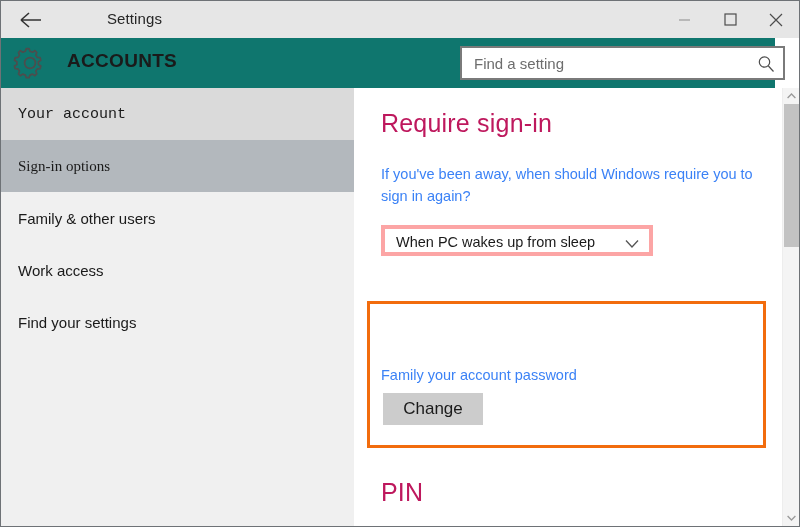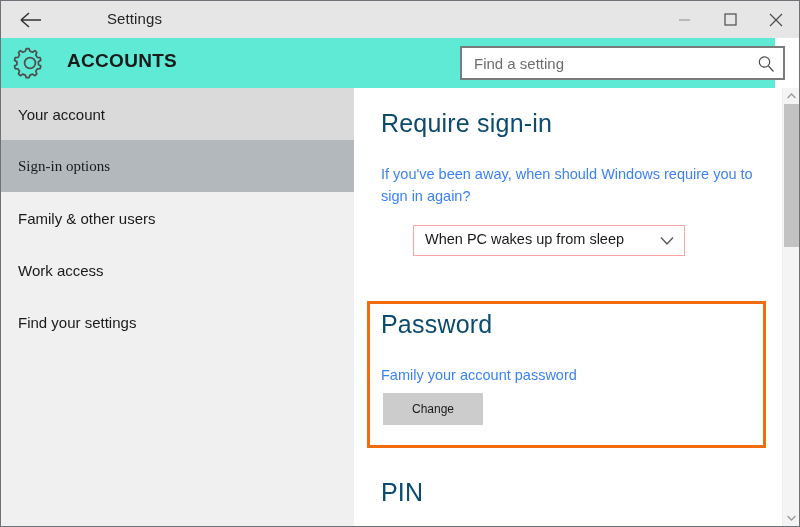--- a/index.html
+++ b/index.html
@@ -64,21 +64,21 @@
     justify-content: center;
   }
   .win-btn svg { display: block; }
 
   
   .headerband {
     position: absolute;
     left: 0; top: 37px;
     width: 774px;
     height: 50px;
-    background: #5eead4;
+    background: #0f766e;
   }
   .gear-icon {
     position: absolute;
     left: 12px; top: 8px;
     width: 34px; height: 34px;
   }
   .gear-icon svg { display: block; }
   .page-title {
     position: absolute;
     left: 66px; top: 12px;
@@ -121,58 +121,57 @@
   .side-item {
     position: relative;
     height: 52px;
     display: flex;
     align-items: center;
     padding-left: 17px;
     box-sizing: border-box;
     font-size: 15px;
     color: #1a1a1a;
   }
-  .side-item.hovered { background: #dadada; }
+  .side-item.hovered { background: #dadada; font-family: Liberation Mono, monospace; }
   .side-item.selected { background: #b3b8bd; font-family: Liberation Serif, serif; }
 
   
   .content {
     position: absolute;
     left: 353px; top: 87px;
     width: 445px;
     height: 438px;
     background: #ffffff;
     overflow: hidden;
   }
   .section-heading {
     position: absolute;
     font-size: 25px;
-    color: #0c4a6e;
+    color: #be185d;
     font-weight: normal;
     letter-spacing: 0.2px;
   }
   .body-text {
     position: absolute;
     font-size: 14.5px;
     color: #3b82f6;
     line-height: 1.55;
   }
 
   #require-heading { left: 27px; top: 21px; }
   #require-desc { left: 27px; top: 75px; width: 380px; }
 
   .dropdown {
     position: absolute;
     left: 27px; top: 137px;
     width: 272px;
     height: 31px;
     box-sizing: border-box;
-    border: 1px solid #fca5a5;
-    background: #ffffff;
-    margin-left: 32px;
+    border: 4px solid #fca5a5;
+    background: #ffffff;
   }
   .dropdown-value {
     position: absolute;
     left: 11px; top: 5px;
     font-size: 14.5px;
     color: #1a1a1a;
   }
   .dropdown-chevron {
     position: absolute;
     right: 10px; top: 10px;
@@ -193,21 +192,21 @@
   #password-heading { left: 27px; top: 222px; }
   #password-desc { left: 27px; top: 276px; }
   .change-btn {
     position: absolute;
     left: 29px; top: 305px;
     width: 100px;
     height: 32px;
     background: #cccccc;
     border: none;
     font-family: "Liberation Sans", sans-serif;
-    font-size: 12px;
+    font-size: 17px;
     color: #1a1a1a;
     padding: 0;
     cursor: pointer;
   }
   #pin-heading { left: 27px; top: 390px; }
 
   
   .scrollbar {
     position: absolute;
     right: 0; top: 0;
@@ -327,21 +326,20 @@
       <span class="dropdown-value">When PC wakes up from sleep</span>
       <span class="dropdown-chevron">
         <svg width="14" height="10" viewBox="0 0 14 10">
           <path d="M1 1.5 L7 8 L13 1.5" fill="none" stroke="#555" stroke-width="1.3"></path>
         </svg>
       </span>
     </div>
 
     <div class="annot-box"></div>
 
-    <div class="section-heading" id="password-heading">Password</div>
 
     <div class="body-text" id="password-desc">Family your account password</div>
 
     <button class="change-btn">Change</button>
 
     <div class="section-heading" id="pin-heading">PIN</div>
 
     <div class="scrollbar">
       <div class="scroll-arrow up">
         <svg width="9" height="6" viewBox="0 0 9 6">

